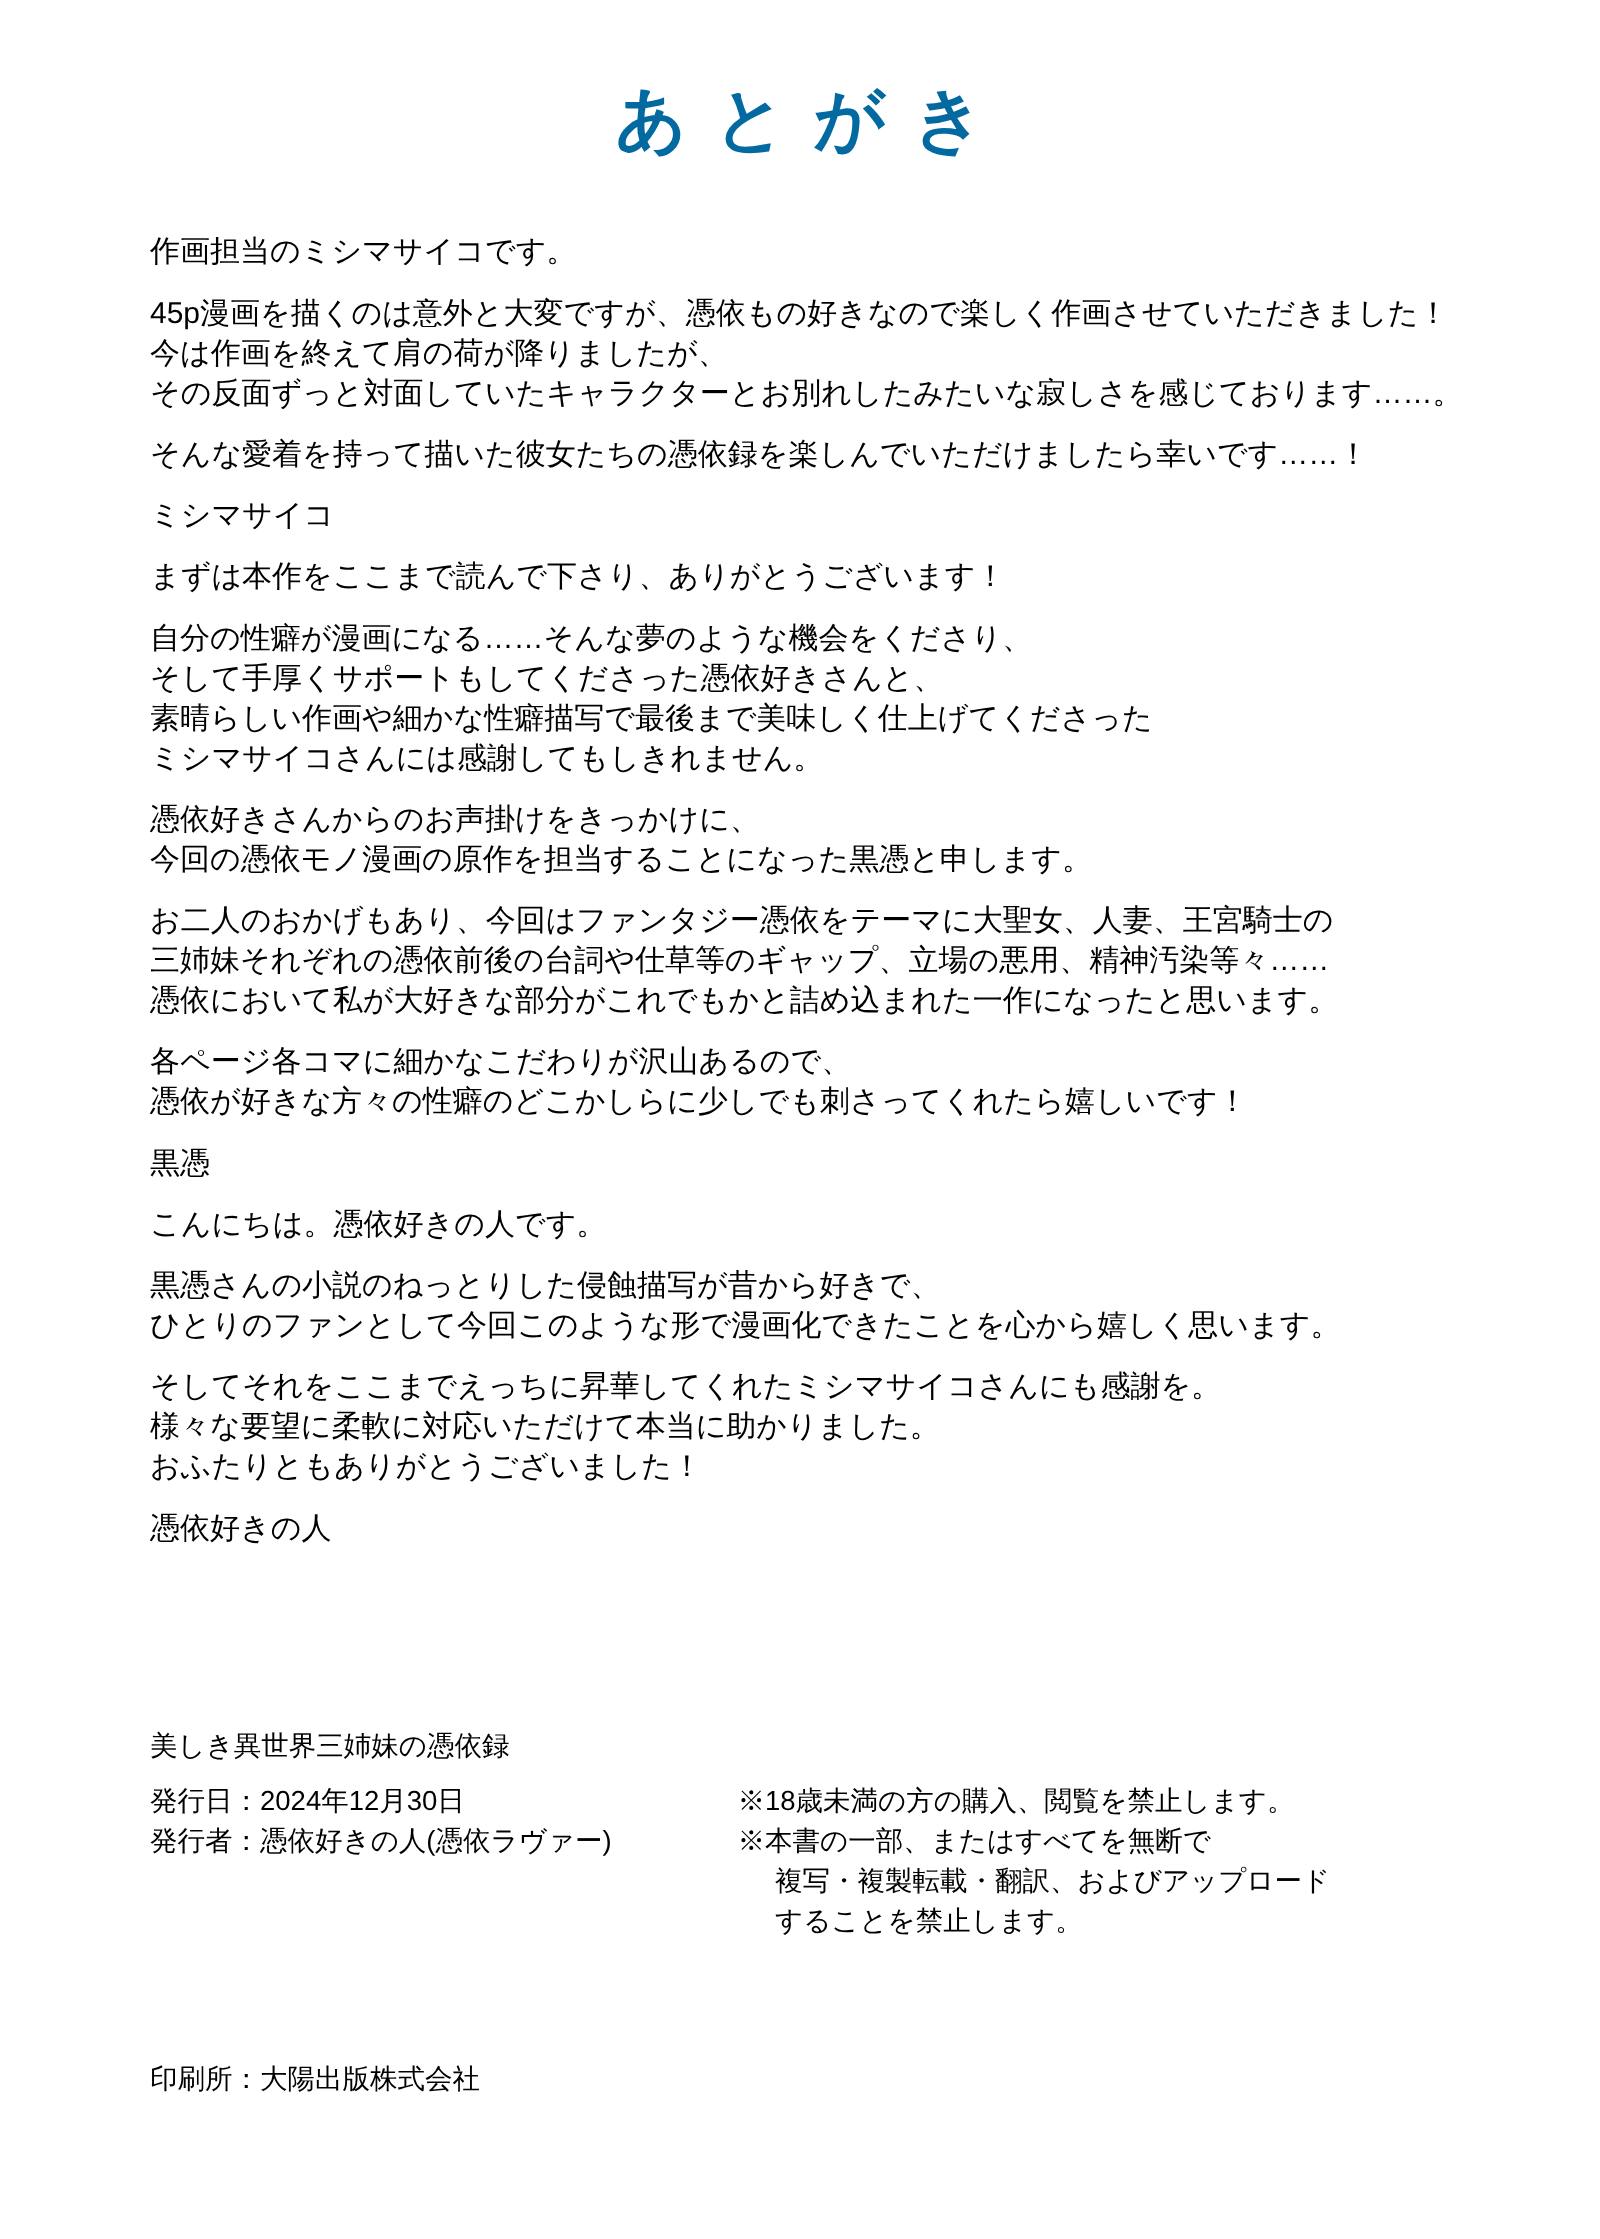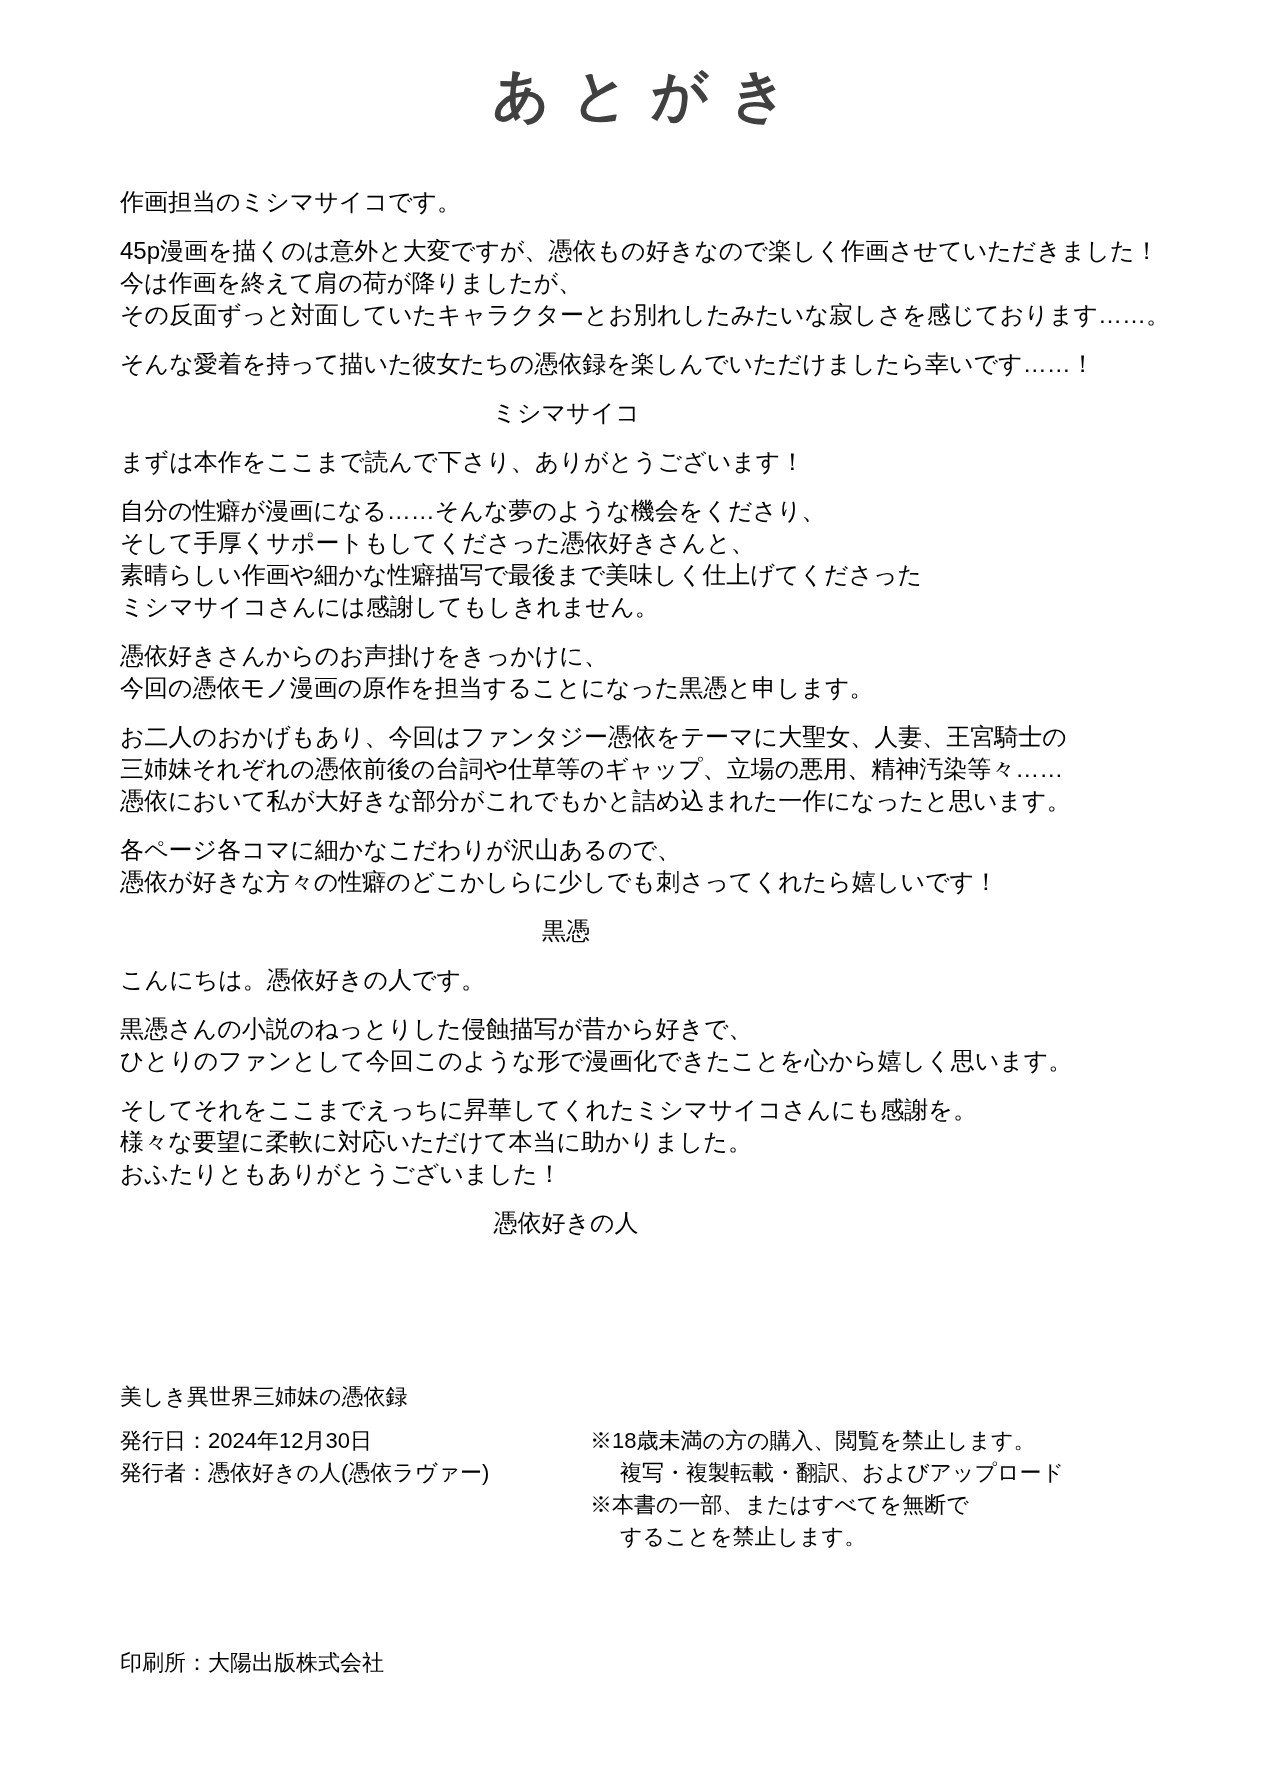--- a/index.html
+++ b/index.html
@@ -18,37 +18,37 @@
     padding: 58px 0 60px 0;
   }
   .title {
     margin: 0 0 52px 0;
     text-align: center;
     font-family: "Liberation Serif", "DejaVu Serif", serif;
     font-weight: 700;
     font-size: 56px;
     letter-spacing: 22px;
     text-indent: 22px; 
-    color: #404040;
+    color: #0369a1;
   }
   .content {
     width: 892px;
     margin-left: 120px;
     font-size: 24px;
     line-height: 32px;
   }
   .para {
     margin: 0 0 17px 0;
   }
   .line {
     display: block;
     white-space: nowrap;
   }
   .signature {
-    text-align: center;
+    text-align: left;
     margin: 0 0 17px 0;
     line-height: 32px;
   }
   .colophon {
     margin-top: 142px;
     margin-left: 120px;
     width: 1040px;
     font-size: 22px;
     line-height: 32px;
   }
@@ -147,21 +147,21 @@
 
   <div class="colophon">
     <div class="colophon-title">美しき異世界三姉妹の憑依録</div>
     <div class="colophon-row">
       <div class="colophon-left">
         <span class="line">発行日：2024年12月30日</span>
         <span class="line">発行者：憑依好きの人(憑依ラヴァー)</span>
       </div>
       <div class="colophon-right">
         <span class="notice-line">※18歳未満の方の購入、閲覧を禁止します。</span>
+        <span class="notice-line">※本書の一部、またはすべてを無断で</span>
         <span class="notice-line notice-indent">複写・複製転載・翻訳、およびアップロード</span>
-        <span class="notice-line">※本書の一部、またはすべてを無断で</span>
         <span class="notice-line notice-indent">することを禁止します。</span>
       </div>
     </div>
     <div class="printer">印刷所：大陽出版株式会社</div>
   </div>
 
 </div>
 
 </body></html>

